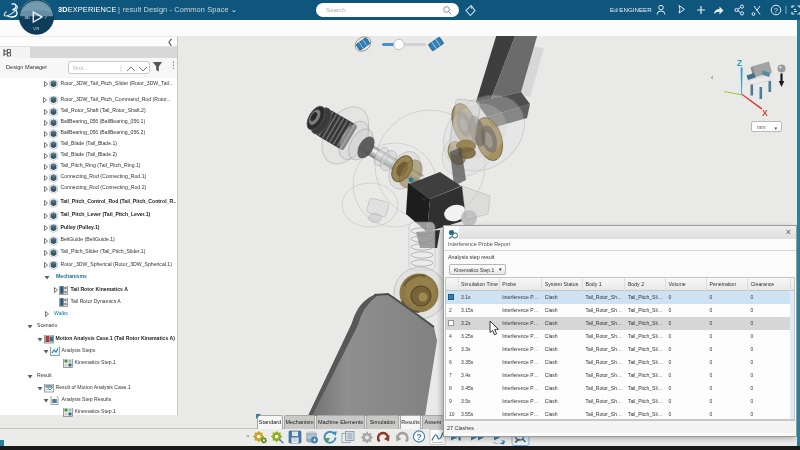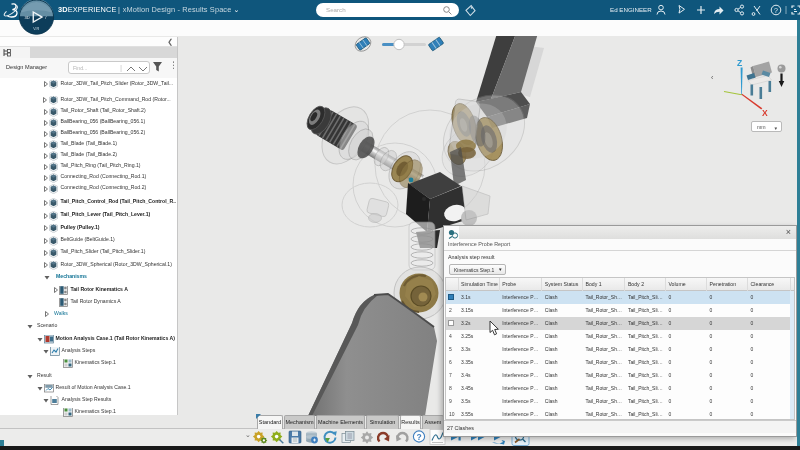--- a/index.html
+++ b/index.html
@@ -475,21 +475,21 @@
 </g>
 <circle cx="20" cy="19" r="18.5" fill="#0d3d5a"></circle>
 <path d="M1.5,18 a18.5,18.5 0 0 1 37,0 Z" fill="#749cb2" opacity="0.85"></path>
 <path d="M3,14 a18.5,18.5 0 0 1 34,0 q-8,-2.5 -17,-2.5 q-9,0 -17,2.5 Z" fill="#8fb0c2" opacity="0.4"></path>
 <circle cx="20" cy="19" r="18.5" fill="none" stroke="#0a344d" stroke-width="1"></circle>
 <polygon points="16.5,13.5 26,19 16.5,24.5" fill="none" stroke="#eef4f7" stroke-width="1.5"></polygon>
 <text x="7" y="21.5" font-size="4.5" fill="#e8eef2">3D</text>
       <text x="29.5" y="21.5" font-size="4.5" fill="#e8eef2">/</text>
 <text x="16.5" y="33" font-size="4" fill="#d5e2ea">V.R</text>
 </svg>
-    <span class="abs" style="left:58px;top:5px;font-size:7.4px;letter-spacing:0.12px;color:#fff"><b>3D</b>EXPERIENCE <span style="opacity:0.75">|  xMotion Design - Results Space</span> <span style="font-size:7px">⌄</span></span>
+    <span class="abs" style="left:58px;top:5px;font-size:7.4px;letter-spacing:0.12px;color:#fff"><b>3D</b>EXPERIENCE <span style="opacity:0.75">|  result Design - Common Space</span> <span style="font-size:7px">⌄</span></span>
     <div class="abs" style="left:316px;top:3px;width:143px;height:14px;background:#fff;border-radius:7px">
       <span class="abs" style="left:10px;top:3px;font-size:6.2px;color:#aaa">Search</span>
       <svg class="abs" style="left:127px;top:3px" width="9" height="9">
         <circle cx="3.5" cy="3.5" r="2.8" fill="none" stroke="#888"></circle>
         <line x1="5.8" y1="5.8" x2="8.4" y2="8.4" stroke="#888"></line>
       </svg>
     </div>
     <svg class="abs" style="left:464px;top:4px" width="13" height="13" viewBox="0 0 13 13">
       <path d="M6.5,1.5 L11,6 L7,11.5 L2,7 Z" fill="none" stroke="#cfdde6" stroke-width="1.1" transform="rotate(8 6.5 6.5)"></path>
       <circle cx="7.6" cy="3.8" r="0.9" fill="#cfdde6"></circle>

